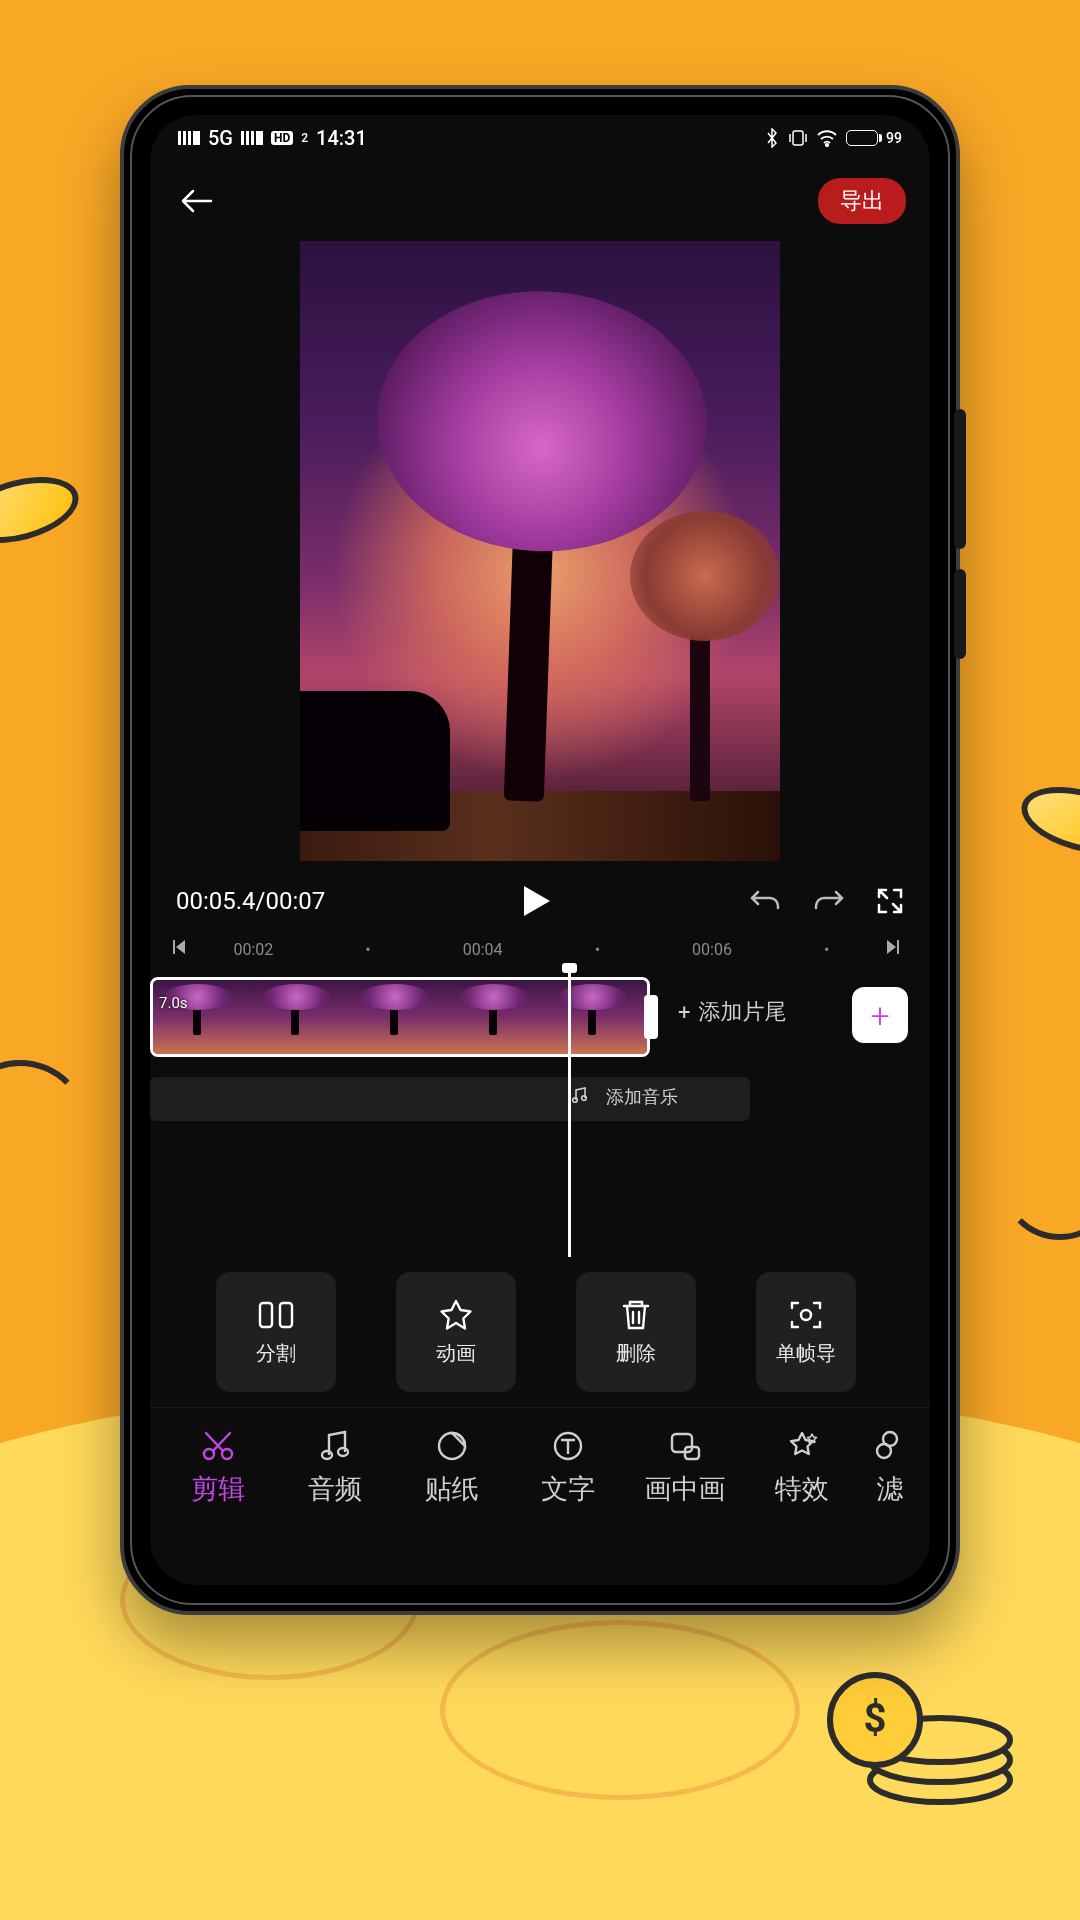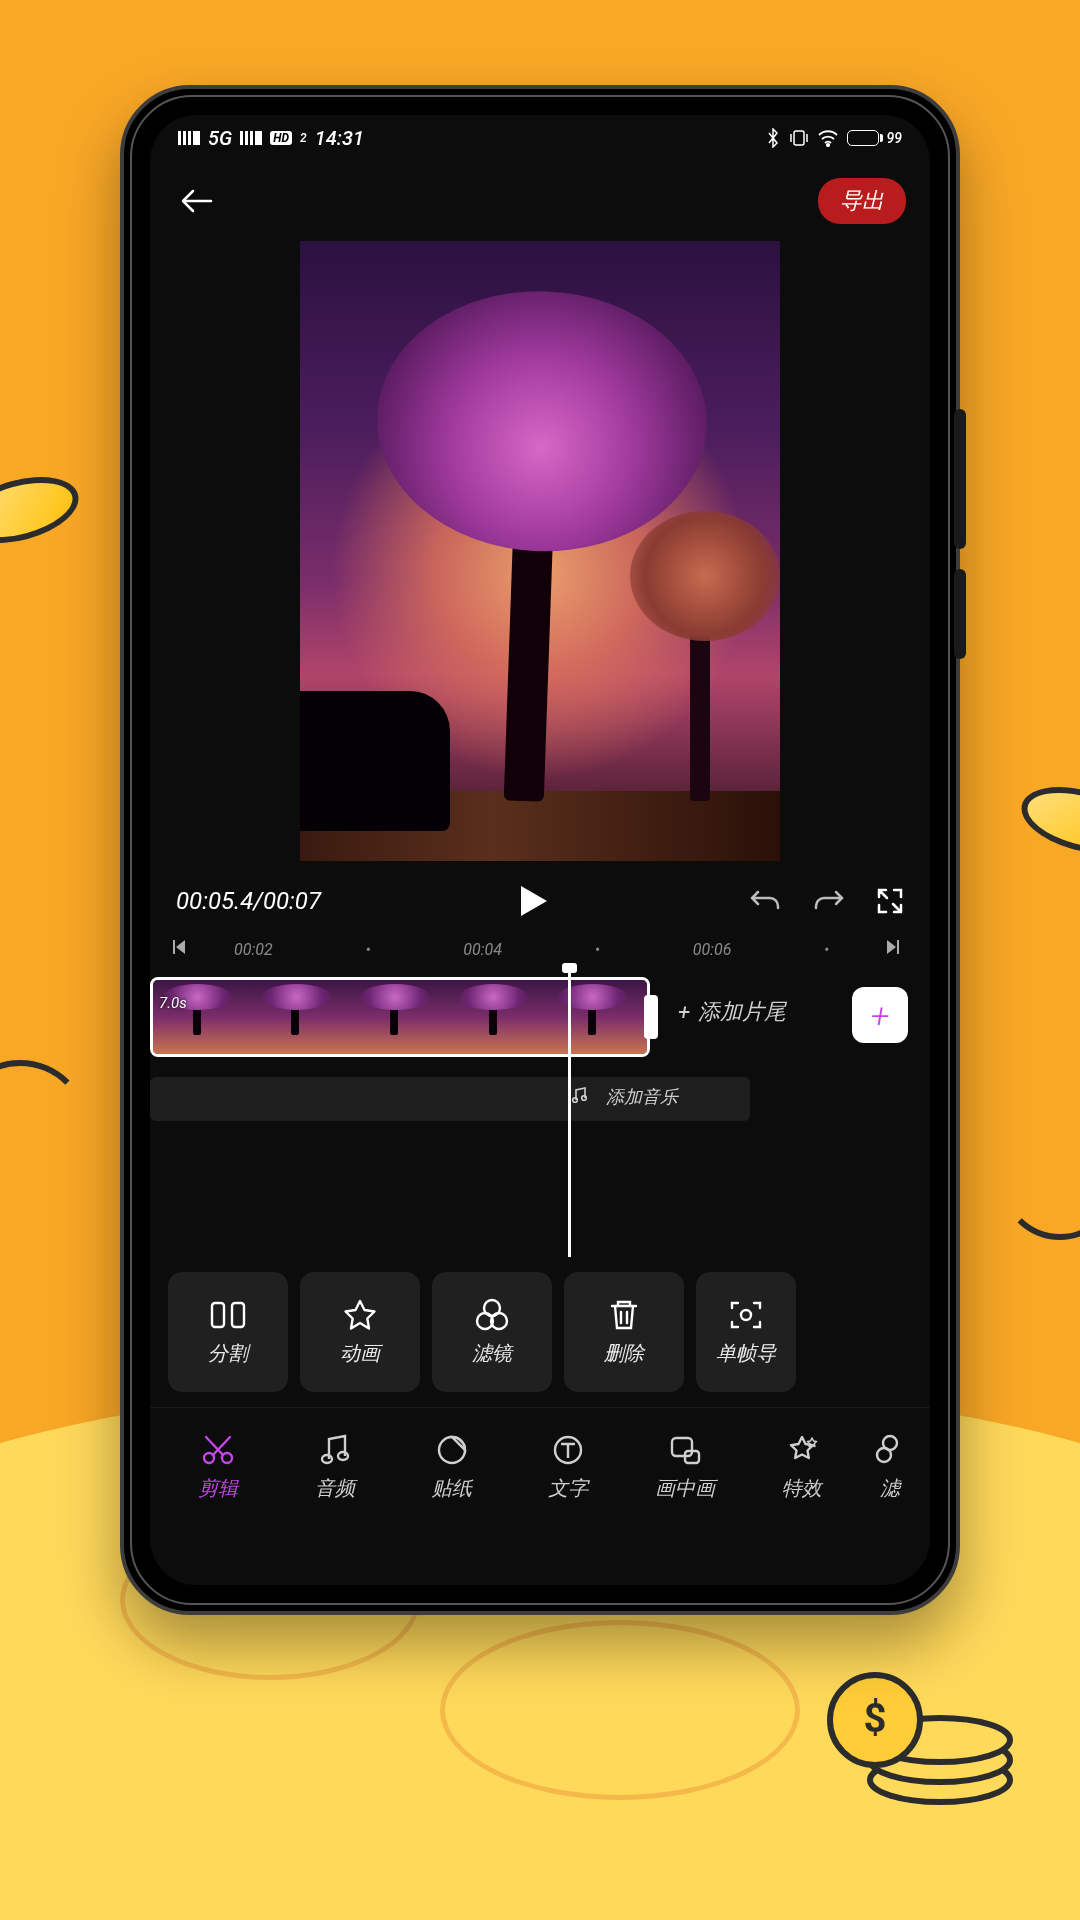--- a/index.html
+++ b/index.html
@@ -15,21 +15,21 @@
 .ground-circ{position:absolute;border:5px solid #F4B94A;border-radius:50%;}
 .gc1{width:300px;height:160px;left:120px;top:1520px;}
 .gc2{width:360px;height:180px;left:440px;top:1620px;}
 .stack{position:absolute;right:40px;bottom:60px;}
 .stack svg{display:block;}
 .device{position:absolute;left:120px;top:85px;width:840px;height:1530px;border-radius:70px;background:#000;border:4px solid #3d3d3d;box-shadow:0 30px 60px rgba(0,0,0,.35);}
 .device:before{content:"";position:absolute;inset:6px;border-radius:62px;border:2px solid #555;pointer-events:none;}
 .side-btn{position:absolute;background:#1a1a1a;border-radius:6px;}
 .side-btn.b1{right:-10px;top:320px;width:12px;height:140px;}
 .side-btn.b2{right:-10px;top:480px;width:12px;height:90px;}
-.screen{position:absolute;left:26px;right:26px;top:26px;bottom:26px;border-radius:46px;background:#0c0c0c;overflow:hidden;display:flex;flex-direction:column;font-style:italic;}
+.screen{position:absolute;left:26px;right:26px;top:26px;bottom:26px;border-radius:46px;background:#0c0c0c;overflow:hidden;display:flex;flex-direction:column;}
 .status-bar{height:46px;display:flex;align-items:center;justify-content:space-between;padding:0 28px;color:#fff;font-size:20px;font-weight:500;}
 .status-left,.status-right{display:flex;align-items:center;gap:8px;}
 .status-left span,.status-right span{display:inline-flex;align-items:center;}
 .sig{display:inline-block;width:22px;height:14px;background:linear-gradient(to right,#fff 0 3px,transparent 3px 5px,#fff 5px 8px,transparent 8px 10px,#fff 10px 13px,transparent 13px 15px,#fff 15px 18px);}
 .hd{background:#fff;color:#000;border-radius:3px;padding:0 3px;font-size:12px;font-weight:700;}
 .batt{display:inline-block;border:1.5px solid #fff;border-radius:5px;width:32px;height:16px;position:relative;}
 .batt:after{content:"";position:absolute;right:-5px;top:3px;width:3px;height:8px;background:#fff;border-radius:0 2px 2px 0;}
 .top-bar{height:80px;display:flex;align-items:center;justify-content:space-between;padding:0 24px;}
 .back-btn{width:44px;height:44px;display:flex;align-items:center;justify-content:center;color:#fff;cursor:pointer;}
 .export-btn{background:#b91c1c;color:#fff;padding:8px 22px;border-radius:22px;font-size:22px;cursor:pointer;}
@@ -60,25 +60,25 @@
 .clip-track .th:after{content:"";position:absolute;left:10%;top:5%;width:70%;height:35%;background:radial-gradient(circle,#c968c4 0%,#6d2472 70%,transparent 100%);border-radius:50%;}
 .clip-dur{position:absolute;left:6px;top:14px;color:#fff;font-size:15px;z-index:2;text-shadow:0 0 3px #000;}
 .end-handle{position:absolute;left:494px;top:28px;width:14px;height:44px;background:#fff;border-radius:4px;}
 .add-ending{position:absolute;left:528px;top:30px;color:#cfcfcf;font-size:22px;display:flex;align-items:center;gap:8px;cursor:pointer;}
 .add-clip{position:absolute;right:22px;top:20px;width:56px;height:56px;background:#fff;border-radius:12px;display:flex;align-items:center;justify-content:center;color:#c446e8;font-size:34px;font-weight:300;cursor:pointer;}
 .audio-track{position:absolute;left:0;top:110px;right:180px;height:44px;background:#1e1e1e;border-radius:6px;}
 .add-music{position:absolute;left:420px;top:118px;color:#cfcfcf;font-size:18px;display:flex;align-items:center;gap:18px;cursor:pointer;}
 .playhead{position:absolute;left:418px;top:0;width:3px;height:290px;background:#fff;}
 .playhead:before{content:"";position:absolute;left:-6px;top:-4px;width:15px;height:10px;background:#fff;border-radius:3px;}
 .tool-row{height:150px;display:flex;gap:12px;padding:0 18px;align-items:center;overflow:hidden;}
-.tool{flex:0 0 120px;height:120px;background:#202020;border-radius:14px;display:flex;flex-direction:column;align-items:center;justify-content:center;gap:7px;color:#eaeaea;font-size:20px;cursor:pointer;}
+.tool{flex:0 0 120px;height:120px;background:#202020;border-radius:14px;display:flex;flex-direction:column;align-items:center;justify-content:center;gap:7px;color:#eaeaea;font-size:20px;cursor:pointer;margin-left:48px;}
 .tool.last{flex:0 0 100px;}
 .tool svg{display:block;}
 .nav-row{height:120px;display:flex;align-items:center;padding:0 10px;border-top:1px solid #1a1a1a;}
-.nav{flex:1;display:flex;flex-direction:column;align-items:center;gap:8px;color:#cfcfcf;font-size:20px;cursor:pointer;}
+.nav{flex:1;display:flex;flex-direction:column;align-items:center;gap:8px;color:#cfcfcf;font-size:27px;cursor:pointer;}
 .nav.active{color:#c446e8;}
 .nav svg{display:block;}
 .nav.partial{flex:0 0 60px;}
 </style>
 </head>
 <body>
 
 <div class="bg-deco ground"></div>
 <div class="bg-deco coin coin1"></div>
 <div class="bg-deco coin coin2"></div>
@@ -233,28 +233,20 @@
           </svg>
         <span>分割</span>
       </div>
       <div class="tool">
         <svg width="40" height="36" viewBox="0 0 40 36" fill="none" stroke="#fff" stroke-width="2.4" stroke-linejoin="round">
             <path d="M20 4l4.5 9 10 1.5-7.2 7 1.7 10L20 26l-9 5.5 1.7-10-7.2-7 10-1.5z"></path>
           </svg>
         <span>动画</span>
       </div>
       <div class="tool">
-        <svg width="40" height="36" viewBox="0 0 40 36" fill="none" stroke="#fff" stroke-width="2.4">
-            <circle cx="20" cy="11" r="8"></circle>
-            <circle cx="13" cy="24" r="8"></circle>
-            <circle cx="27" cy="24" r="8"></circle>
-          </svg>
-        <span>滤镜</span>
-      </div>
-      <div class="tool">
         <svg width="40" height="36" viewBox="0 0 40 36" fill="none" stroke="#fff" stroke-width="2.4" stroke-linecap="round">
             <path d="M8 9h24M14 9V5h12v4M11 9l2 22h14l2-22M17 15v11M23 15v11"></path>
           </svg>
         <span>删除</span>
       </div>
       <div class="tool last">
         <svg width="40" height="36" viewBox="0 0 40 36" fill="none" stroke="#fff" stroke-width="2.4" stroke-linecap="round">
             <path d="M6 11V6h6M34 11V6h-6M6 25v5h6M34 25v5h-6"></path>
             <circle cx="20" cy="18" r="5"></circle>
           </svg>

